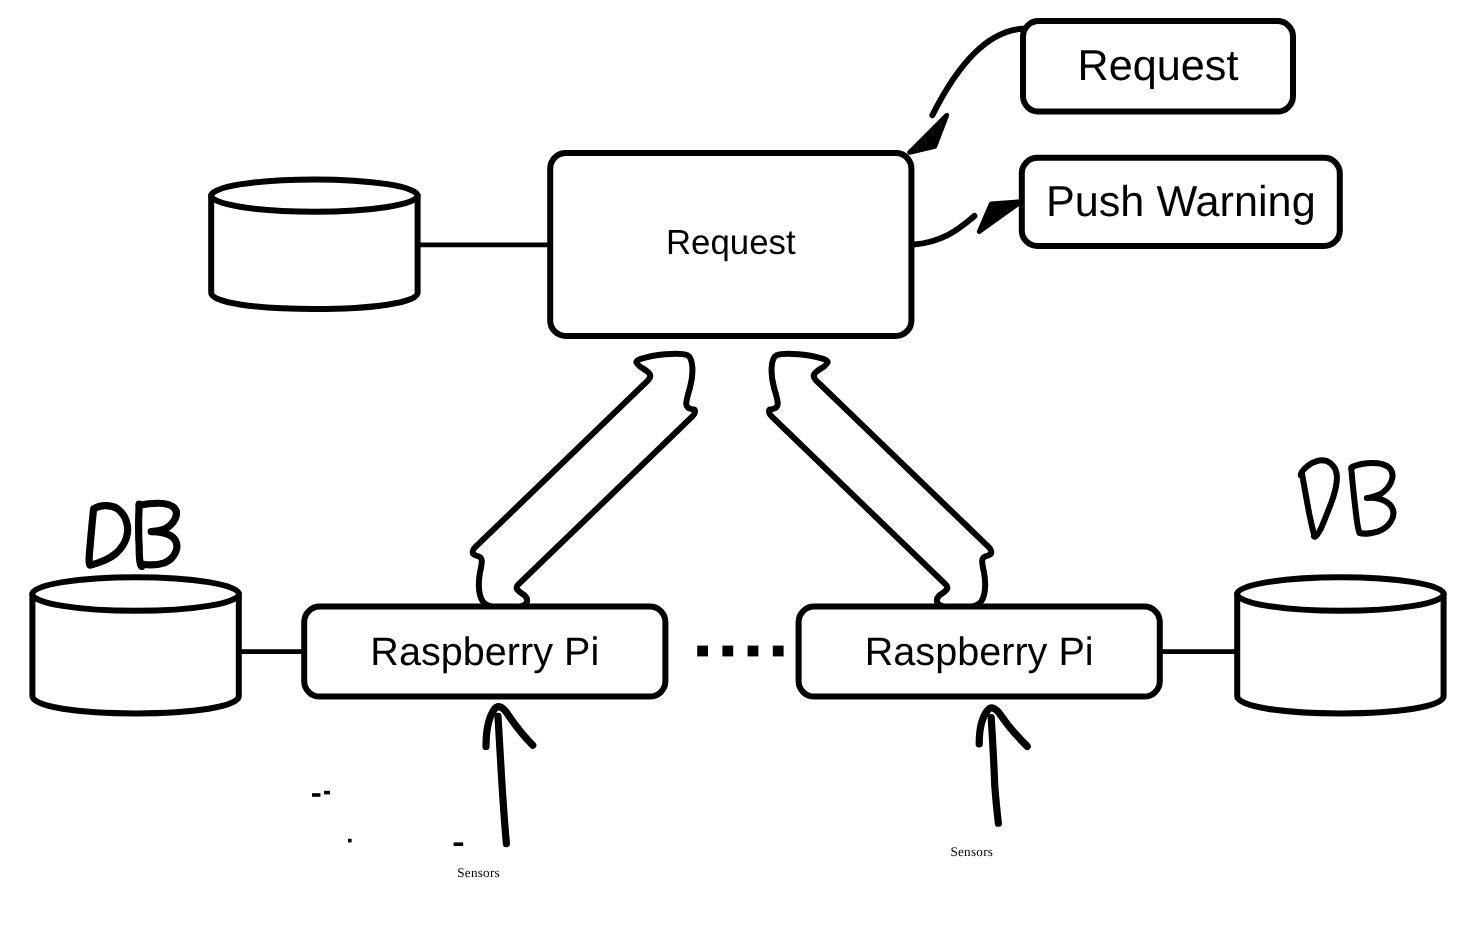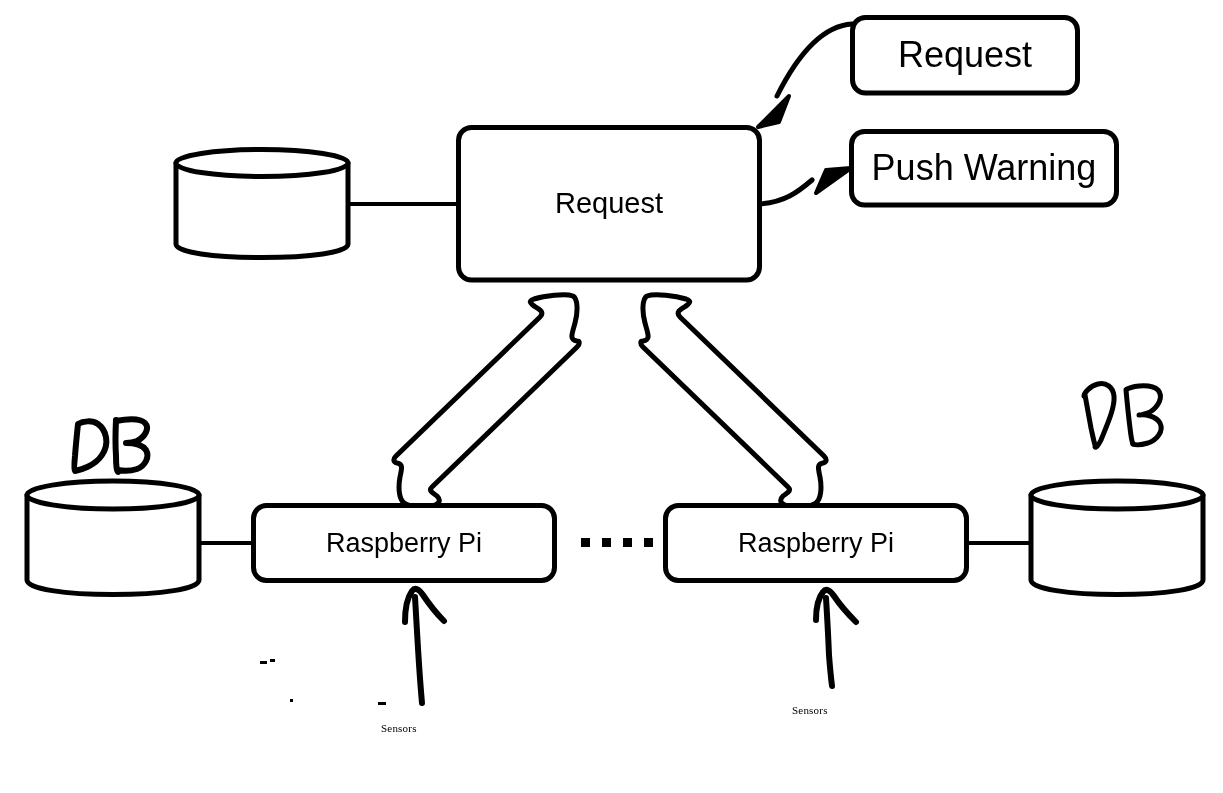--- a/index.html
+++ b/index.html
@@ -35,21 +35,21 @@
     white-space: nowrap;
     pointer-events: none;
   }
   .label-server {
     font-size: 29px;
   }
   .label-box {
     font-size: 36px;
   }
   .label-pi {
-    font-size: 27px;
+    font-size: 33px;
   }
   .sensor-label {
     position: absolute;
     color: #000000;
     font-family: "Liberation Serif", serif;
     font-size: 11px;
     letter-spacing: 0.2px;
     white-space: nowrap;
   }
 </style>

